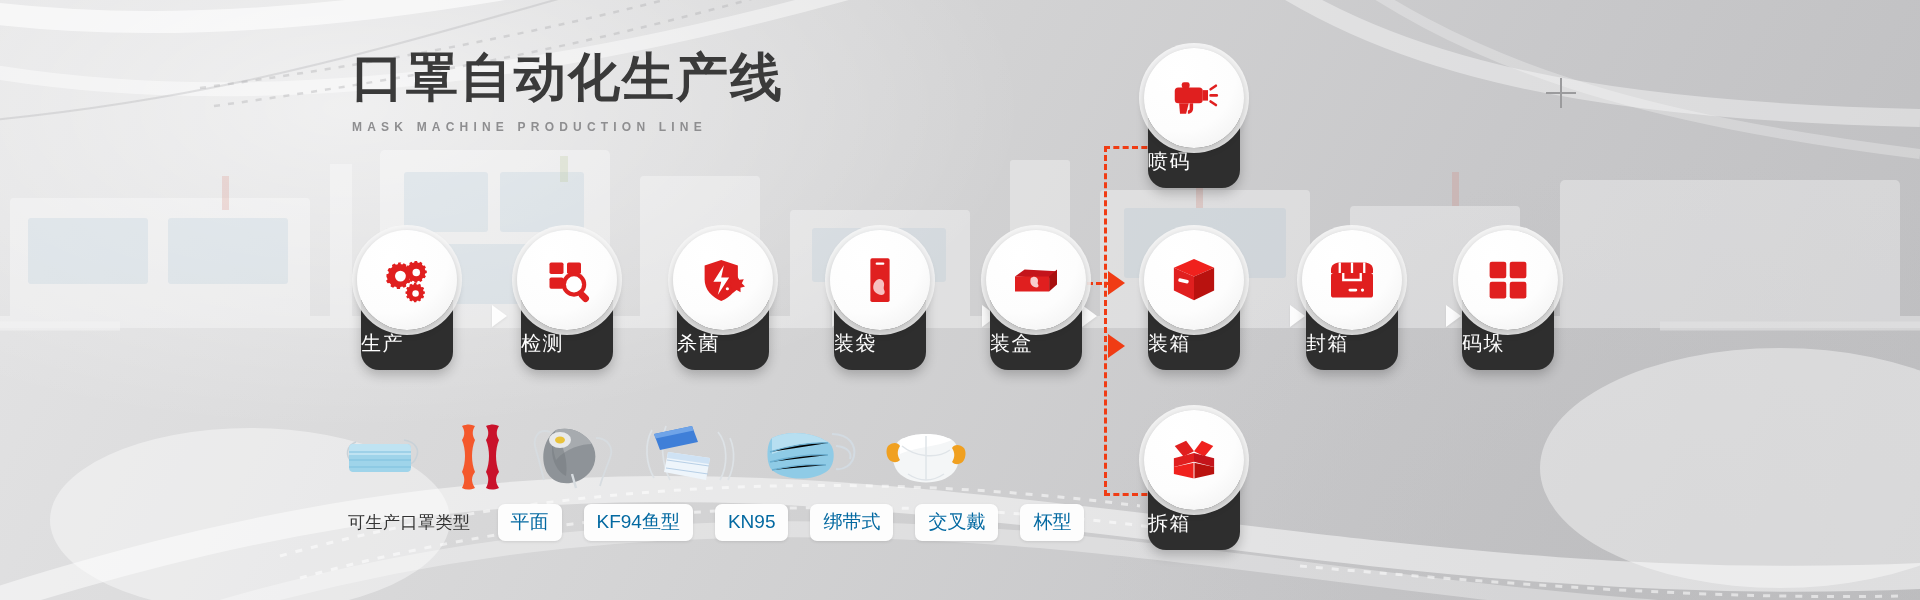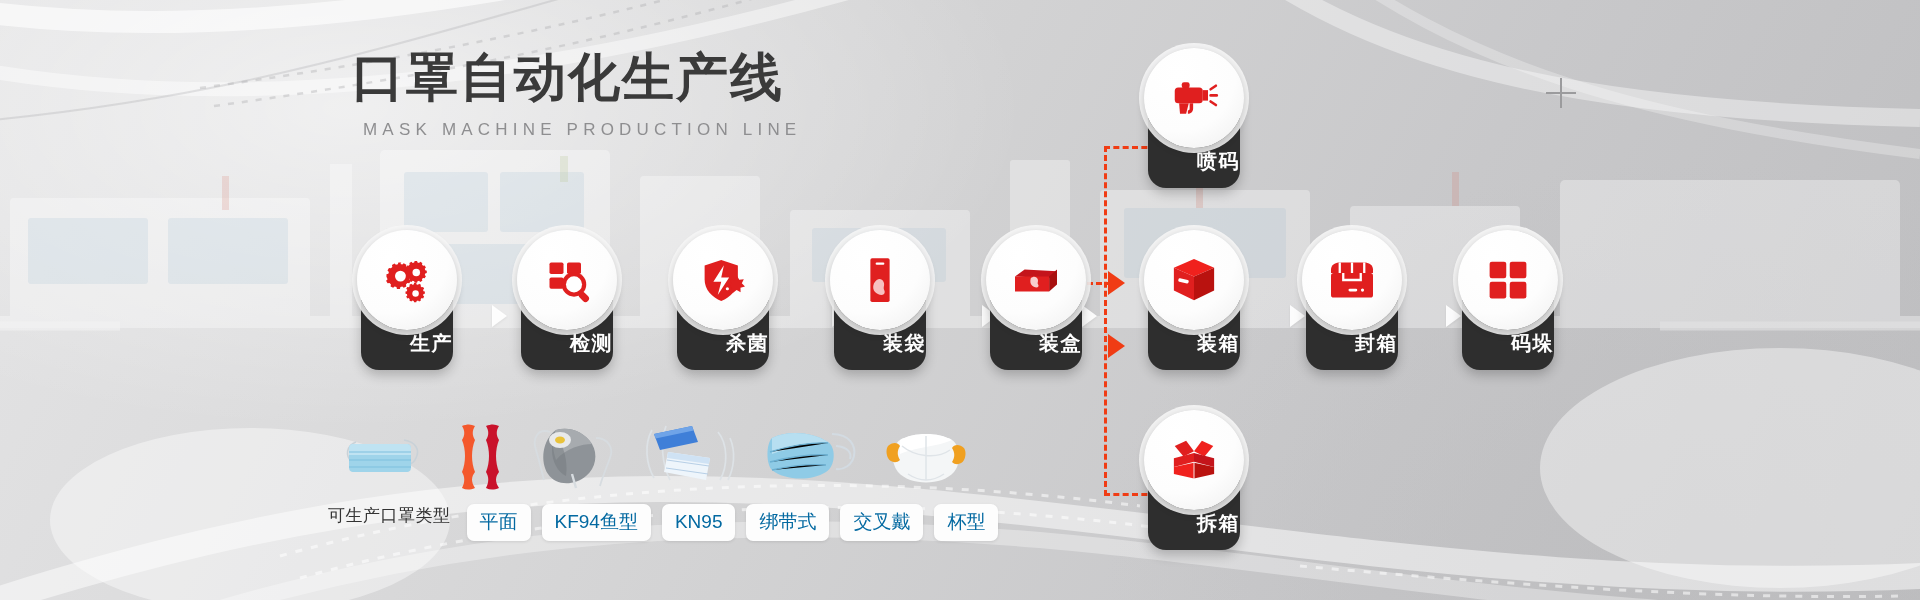--- a/index.html
+++ b/index.html
@@ -49,26 +49,25 @@
   .heading h1 {
     font-size: 52px;
     font-weight: 700;
     color: #3a3a3a;
     letter-spacing: 2px;
     line-height: 1.15;
     white-space: nowrap;
   }
   .heading .sub {
     margin-top: 12px;
-    font-size: 17px;
+    font-size: 12px;
     color: #8e8e90;
     letter-spacing: 5.2px;
     white-space: nowrap;
-    font-weight: 400;
-    margin-left: 11px;
+    font-weight: 700;
   }
 
   
   .badge {
     position: absolute;
     width: 104px;
   }
   .badge .plate {
     position: absolute;
     left: 6px;
@@ -76,26 +75,25 @@
     width: 92px;
     height: 96px;
     background: #2e2e2e;
     border-radius: 12px 12px 18px 18px;
     box-shadow: 0 5px 12px rgba(0,0,0,0.22);
   }
   .badge .plate-label {
     position: absolute;
     left: 0; right: 0;
     bottom: 13px;
-    text-align: right;
+    text-align: left;
     color: #fff;
     font-size: 20px;
     letter-spacing: 1.5px;
     white-space: nowrap;
-    font-weight: bold;
   }
   .badge .disc {
     position: absolute;
     left: 2px; top: 0;
     width: 100px; height: 100px;
     border-radius: 50%;
     background: radial-gradient(circle at 34% 26%, #ffffff 0%, #fdfdfd 58%, #eeeeee 100%);
     box-shadow: 0 3px 9px rgba(0,0,0,0.20), 0 0 0 5px rgba(246,246,246,0.92);
     display: flex;
     align-items: center;
@@ -129,23 +127,24 @@
     left: 344px; top: 418px;
     display: flex;
     align-items: flex-end;
     gap: 18px;
     height: 78px;
   }
   .mask-thumb { position: relative; }
 
   .types-row {
     position: absolute;
-    left: 328px; top: 504px;
+    left: 348px; top: 504px;
     display: flex;
-    gap: 11px;
+    align-items: center;
+    gap: 22px;
   }
   .types-label {
     font-size: 17px;
     color: #333333;
     white-space: nowrap;
     letter-spacing: 0.5px;
     margin-right: 5px;
   }
   .type-chip {
     background: #fdfdfd;

